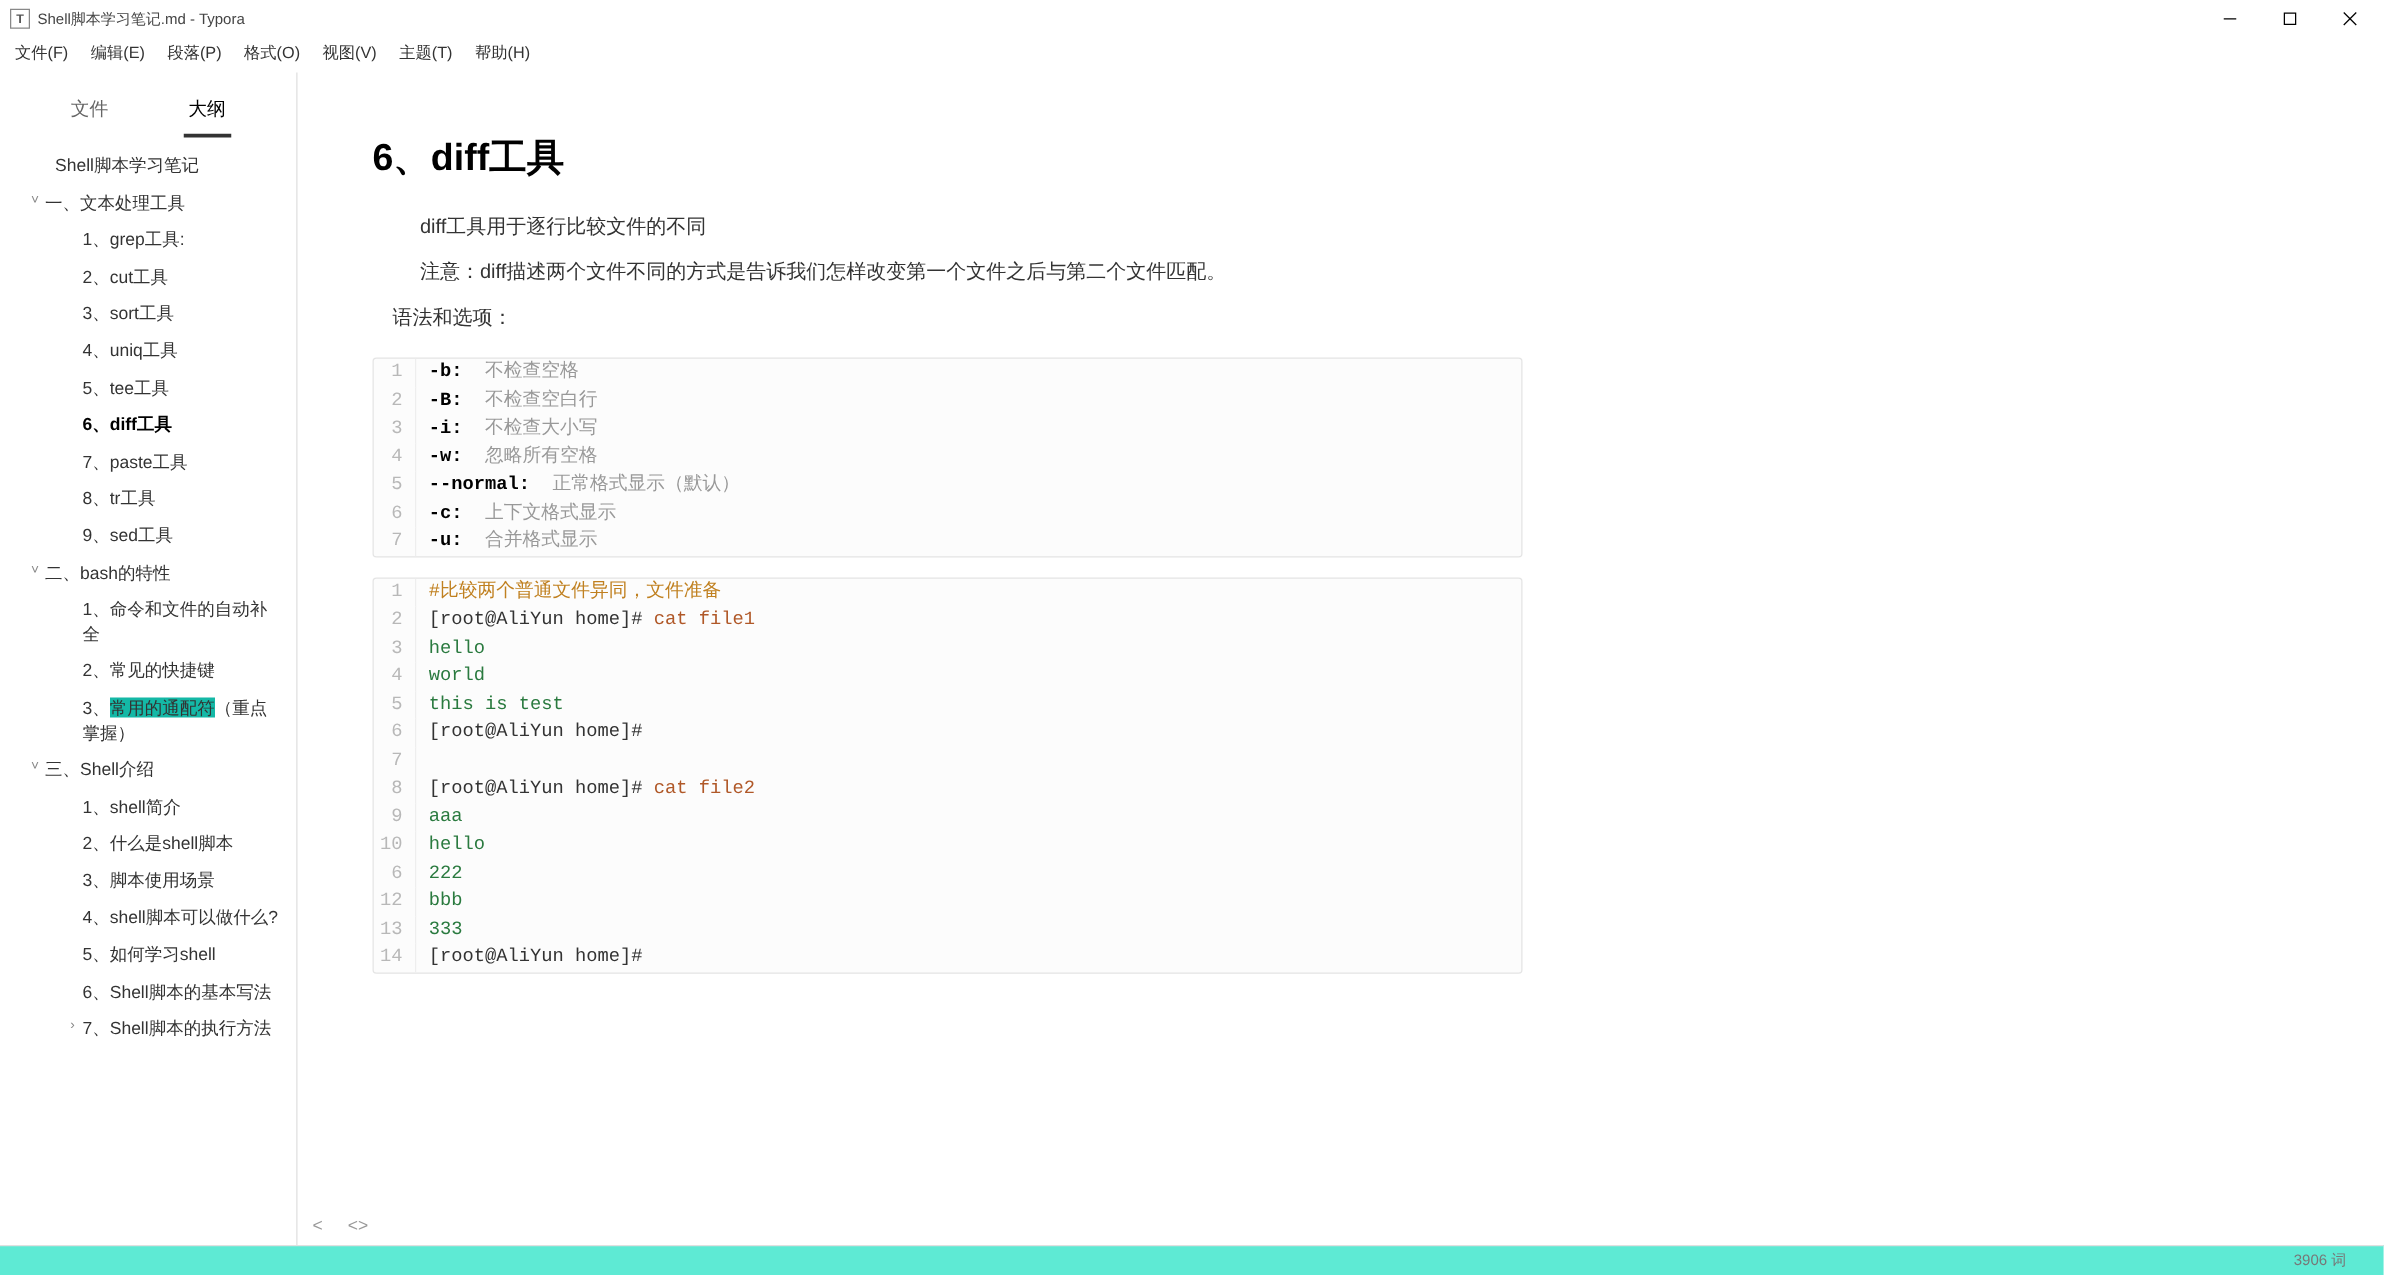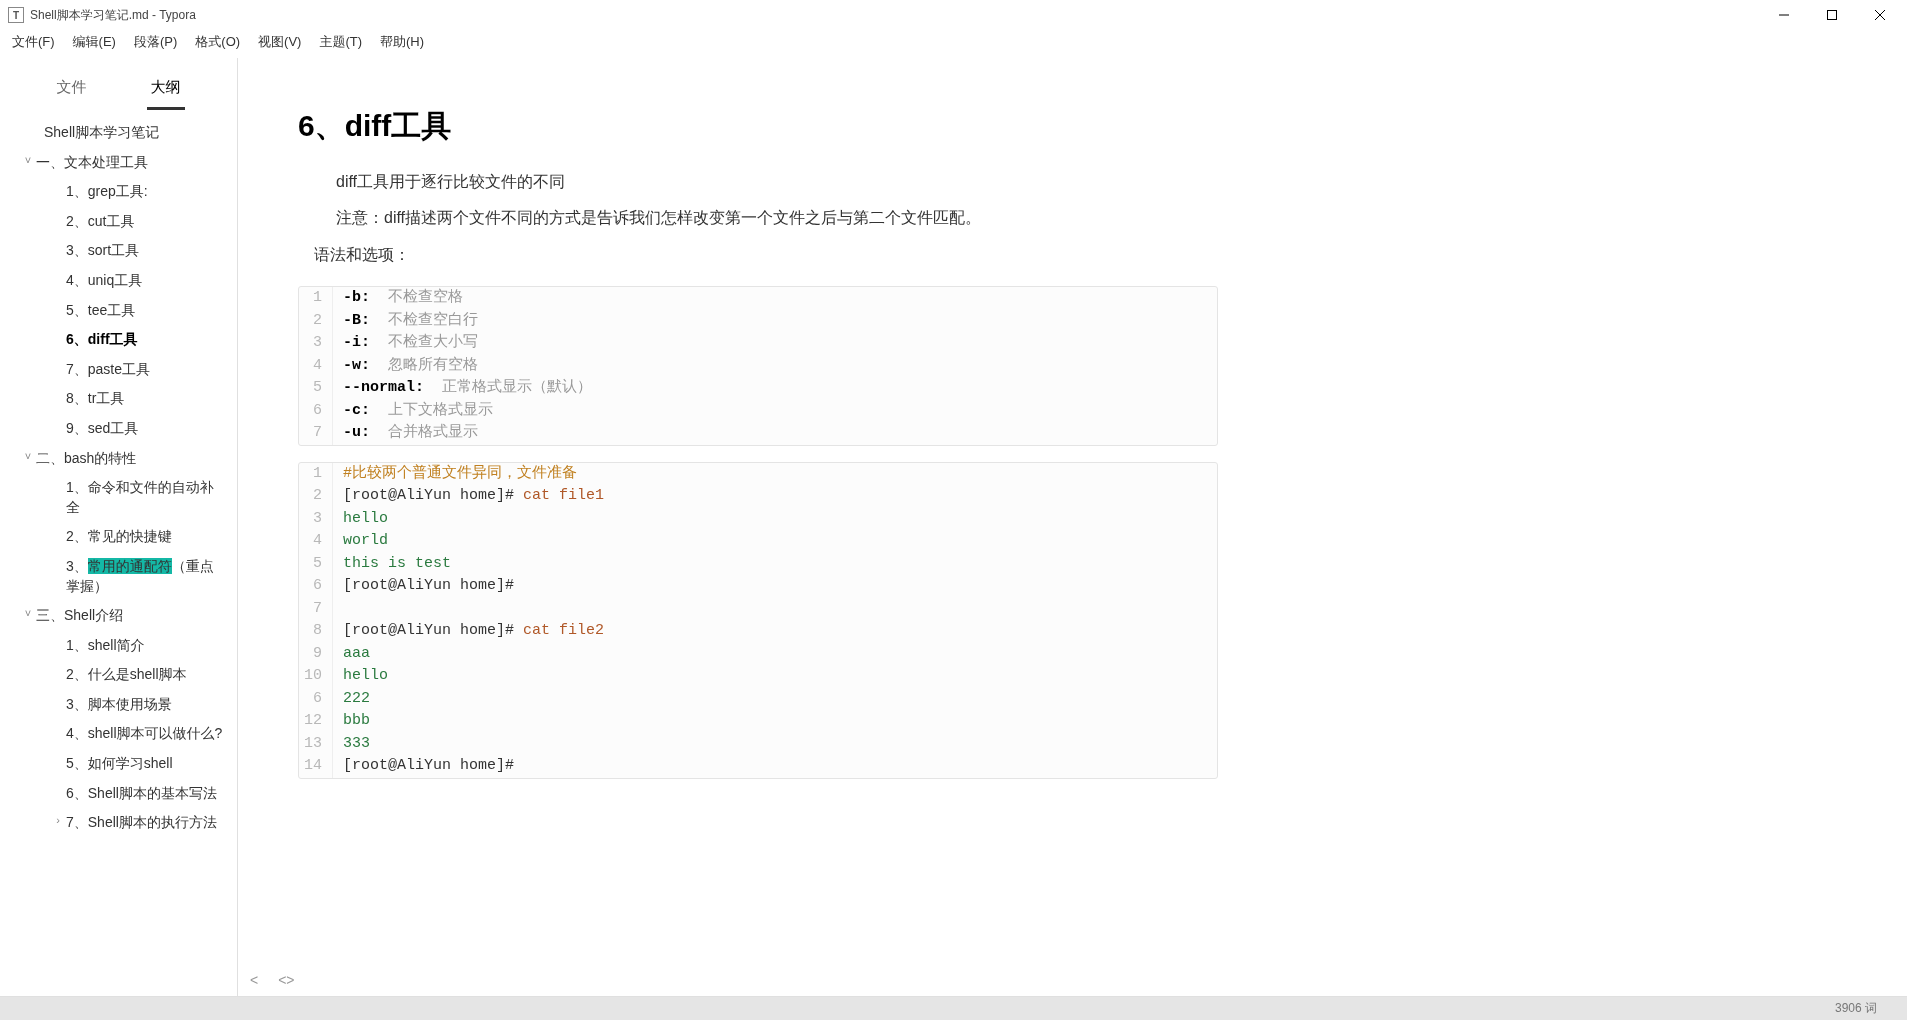--- a/index.html
+++ b/index.html
@@ -39,21 +39,21 @@
 .ln { width:34px; flex:0 0 34px; text-align:right; padding-right:10px; color:#b8b8b8; border-right:1px solid #eee; user-select:none; line-height:1.5; }
 .codetxt { padding-left:10px; white-space:pre; line-height:1.5; }
 .kw { color:#000; font-weight:600; }
 .cm { color:#999; }
 .sh-comment { color:#c08020; }
 .sh-prompt { color:#333; }
 .sh-cmd { color:#b05828; }
 .sh-out { color:#2a7a3f; }
 .ed-toolbar { position:absolute; left:8px; bottom:6px; display:flex; gap:12px; color:#999; font-size:14px; }
 .ed-tool { cursor:pointer; padding:2px 4px; }
-.statusbar { height:24px; border-top:1px solid #e0e0e0; display:flex; align-items:center; justify-content:flex-end; padding:0 30px; font-size:12px; color:#777; background:#e5e5e5; }
+.statusbar { height:24px; border-top:1px solid #e0e0e0; display:flex; align-items:center; justify-content:flex-end; padding:0 30px; font-size:12px; color:#777; background:#5eead4; }
 </style>
 </head>
 <body>
 
 <div class="titlebar">
   <span class="t-icon">T</span>
   <span class="title-text">Shell脚本学习笔记.md - Typora</span>
   <span class="title-spacer"></span>
   <div class="win-btns">
     <div class="win-btn">

